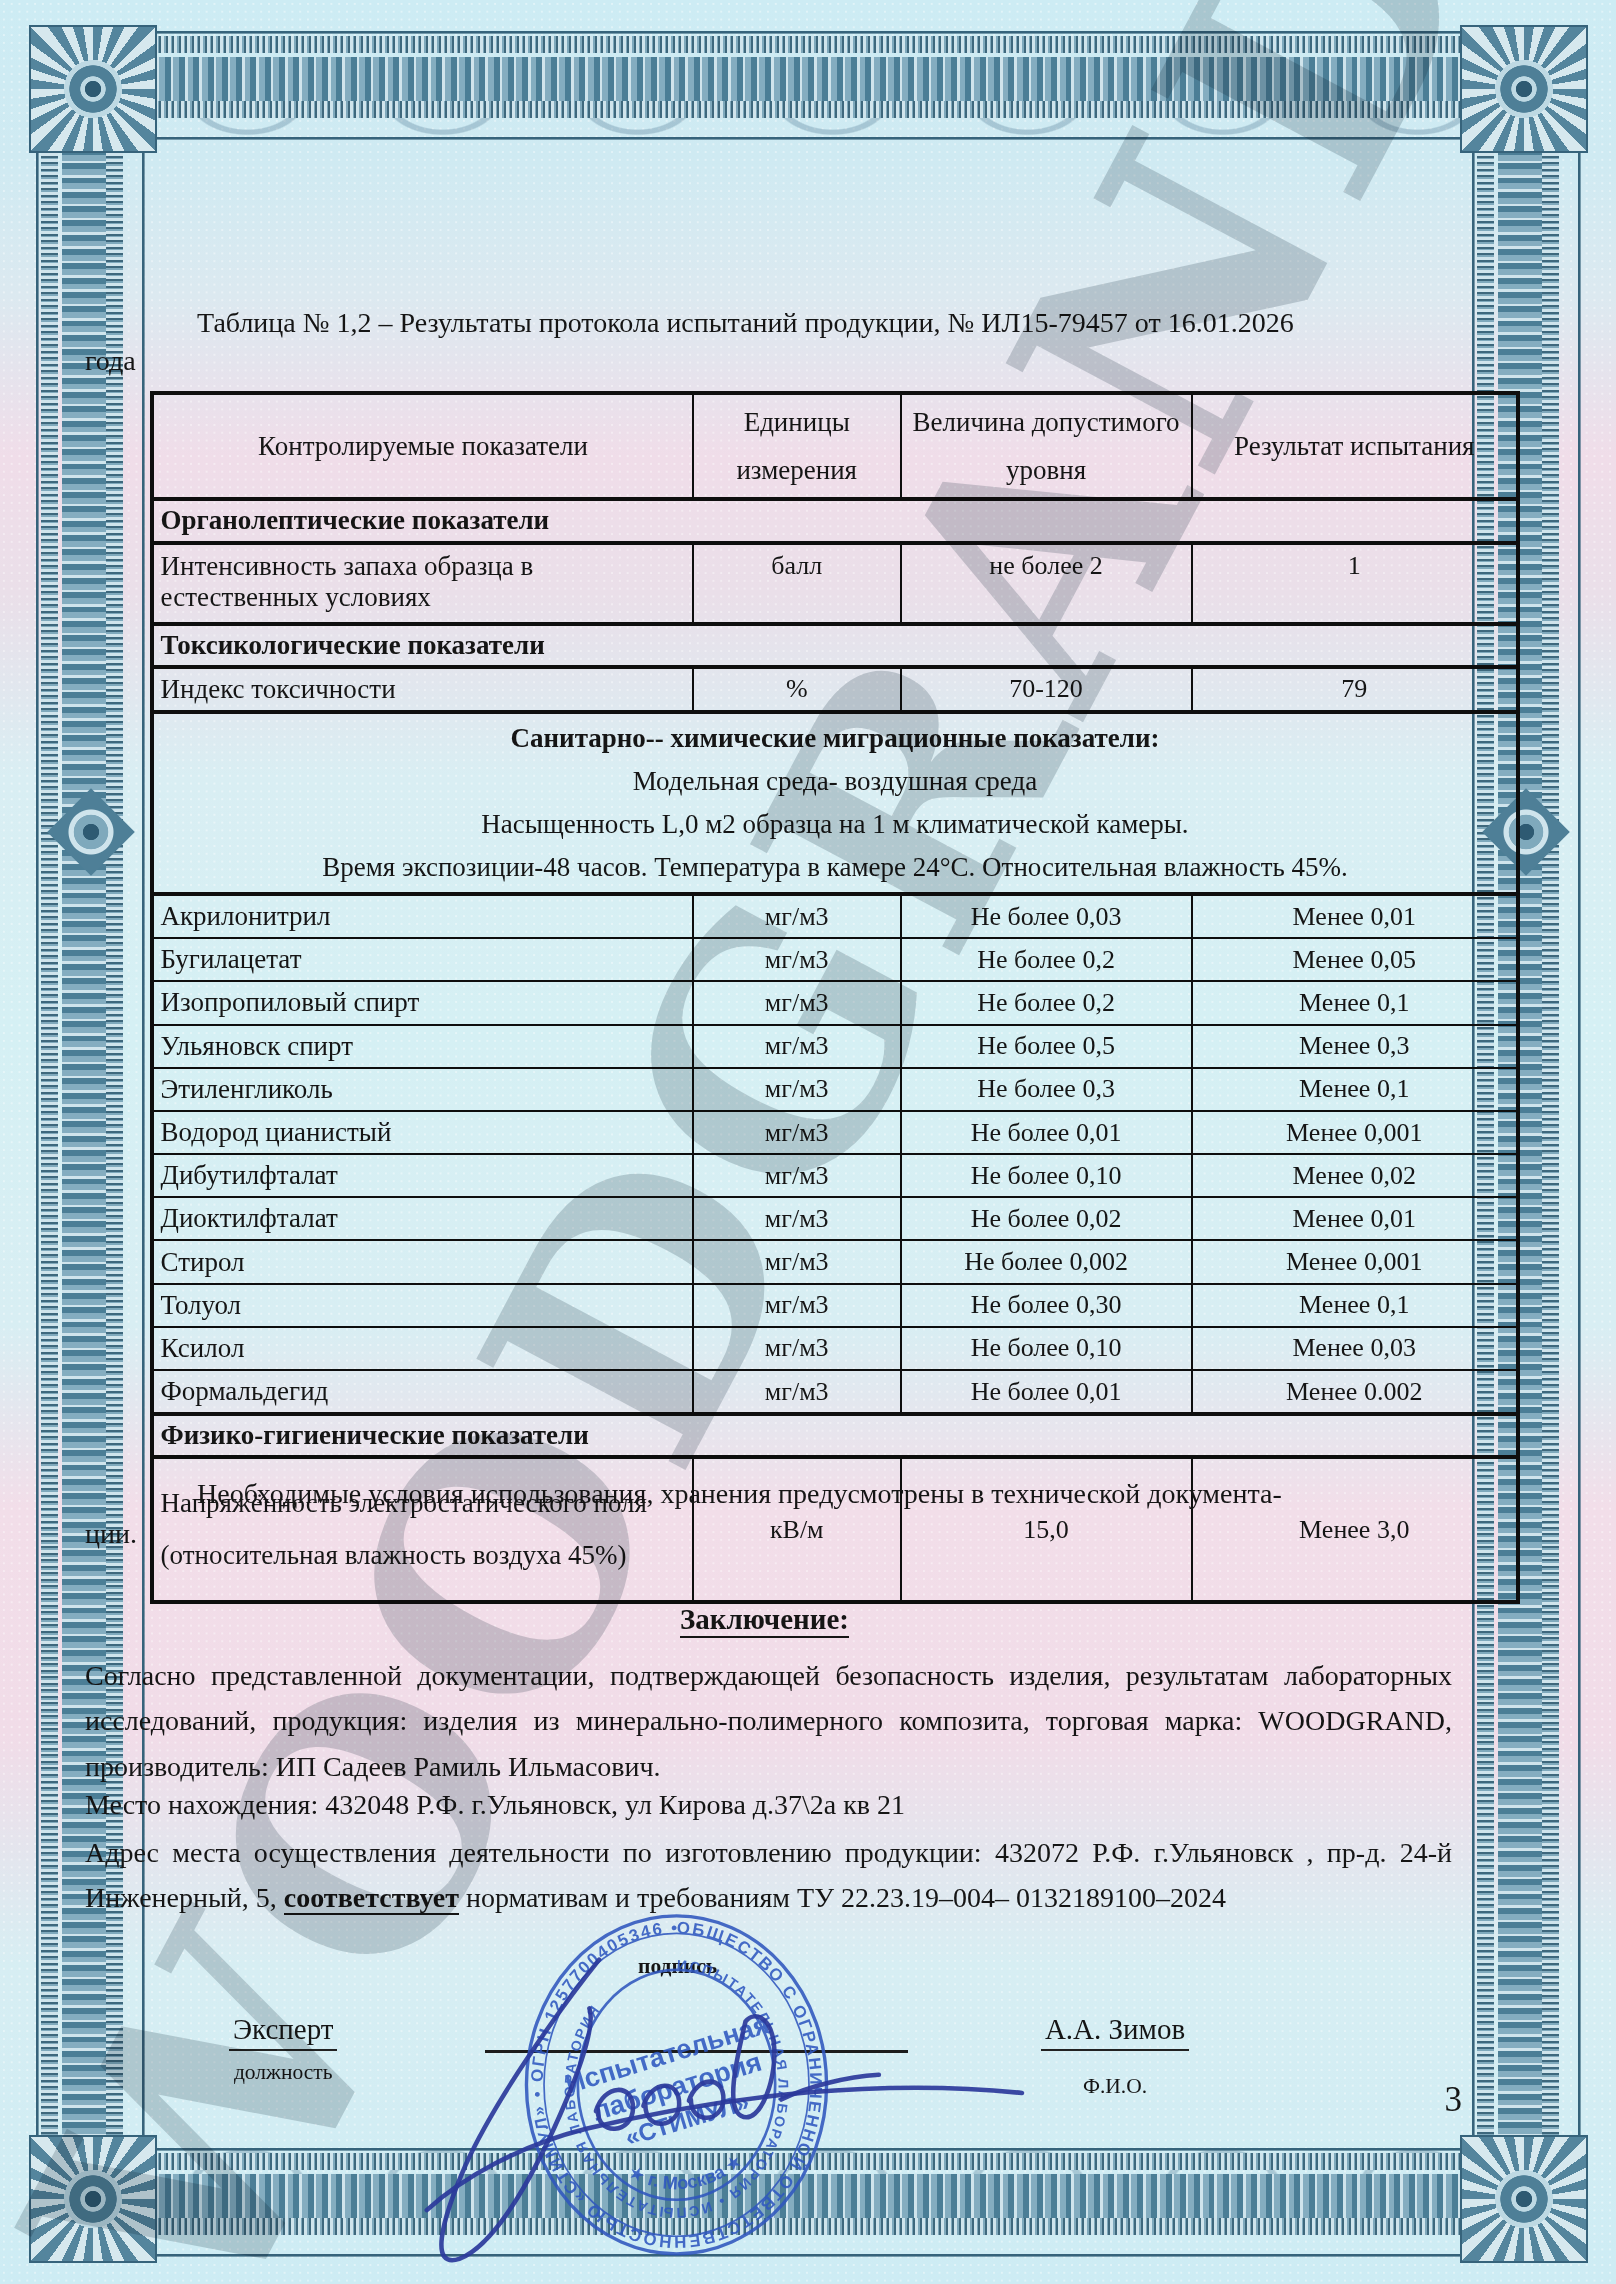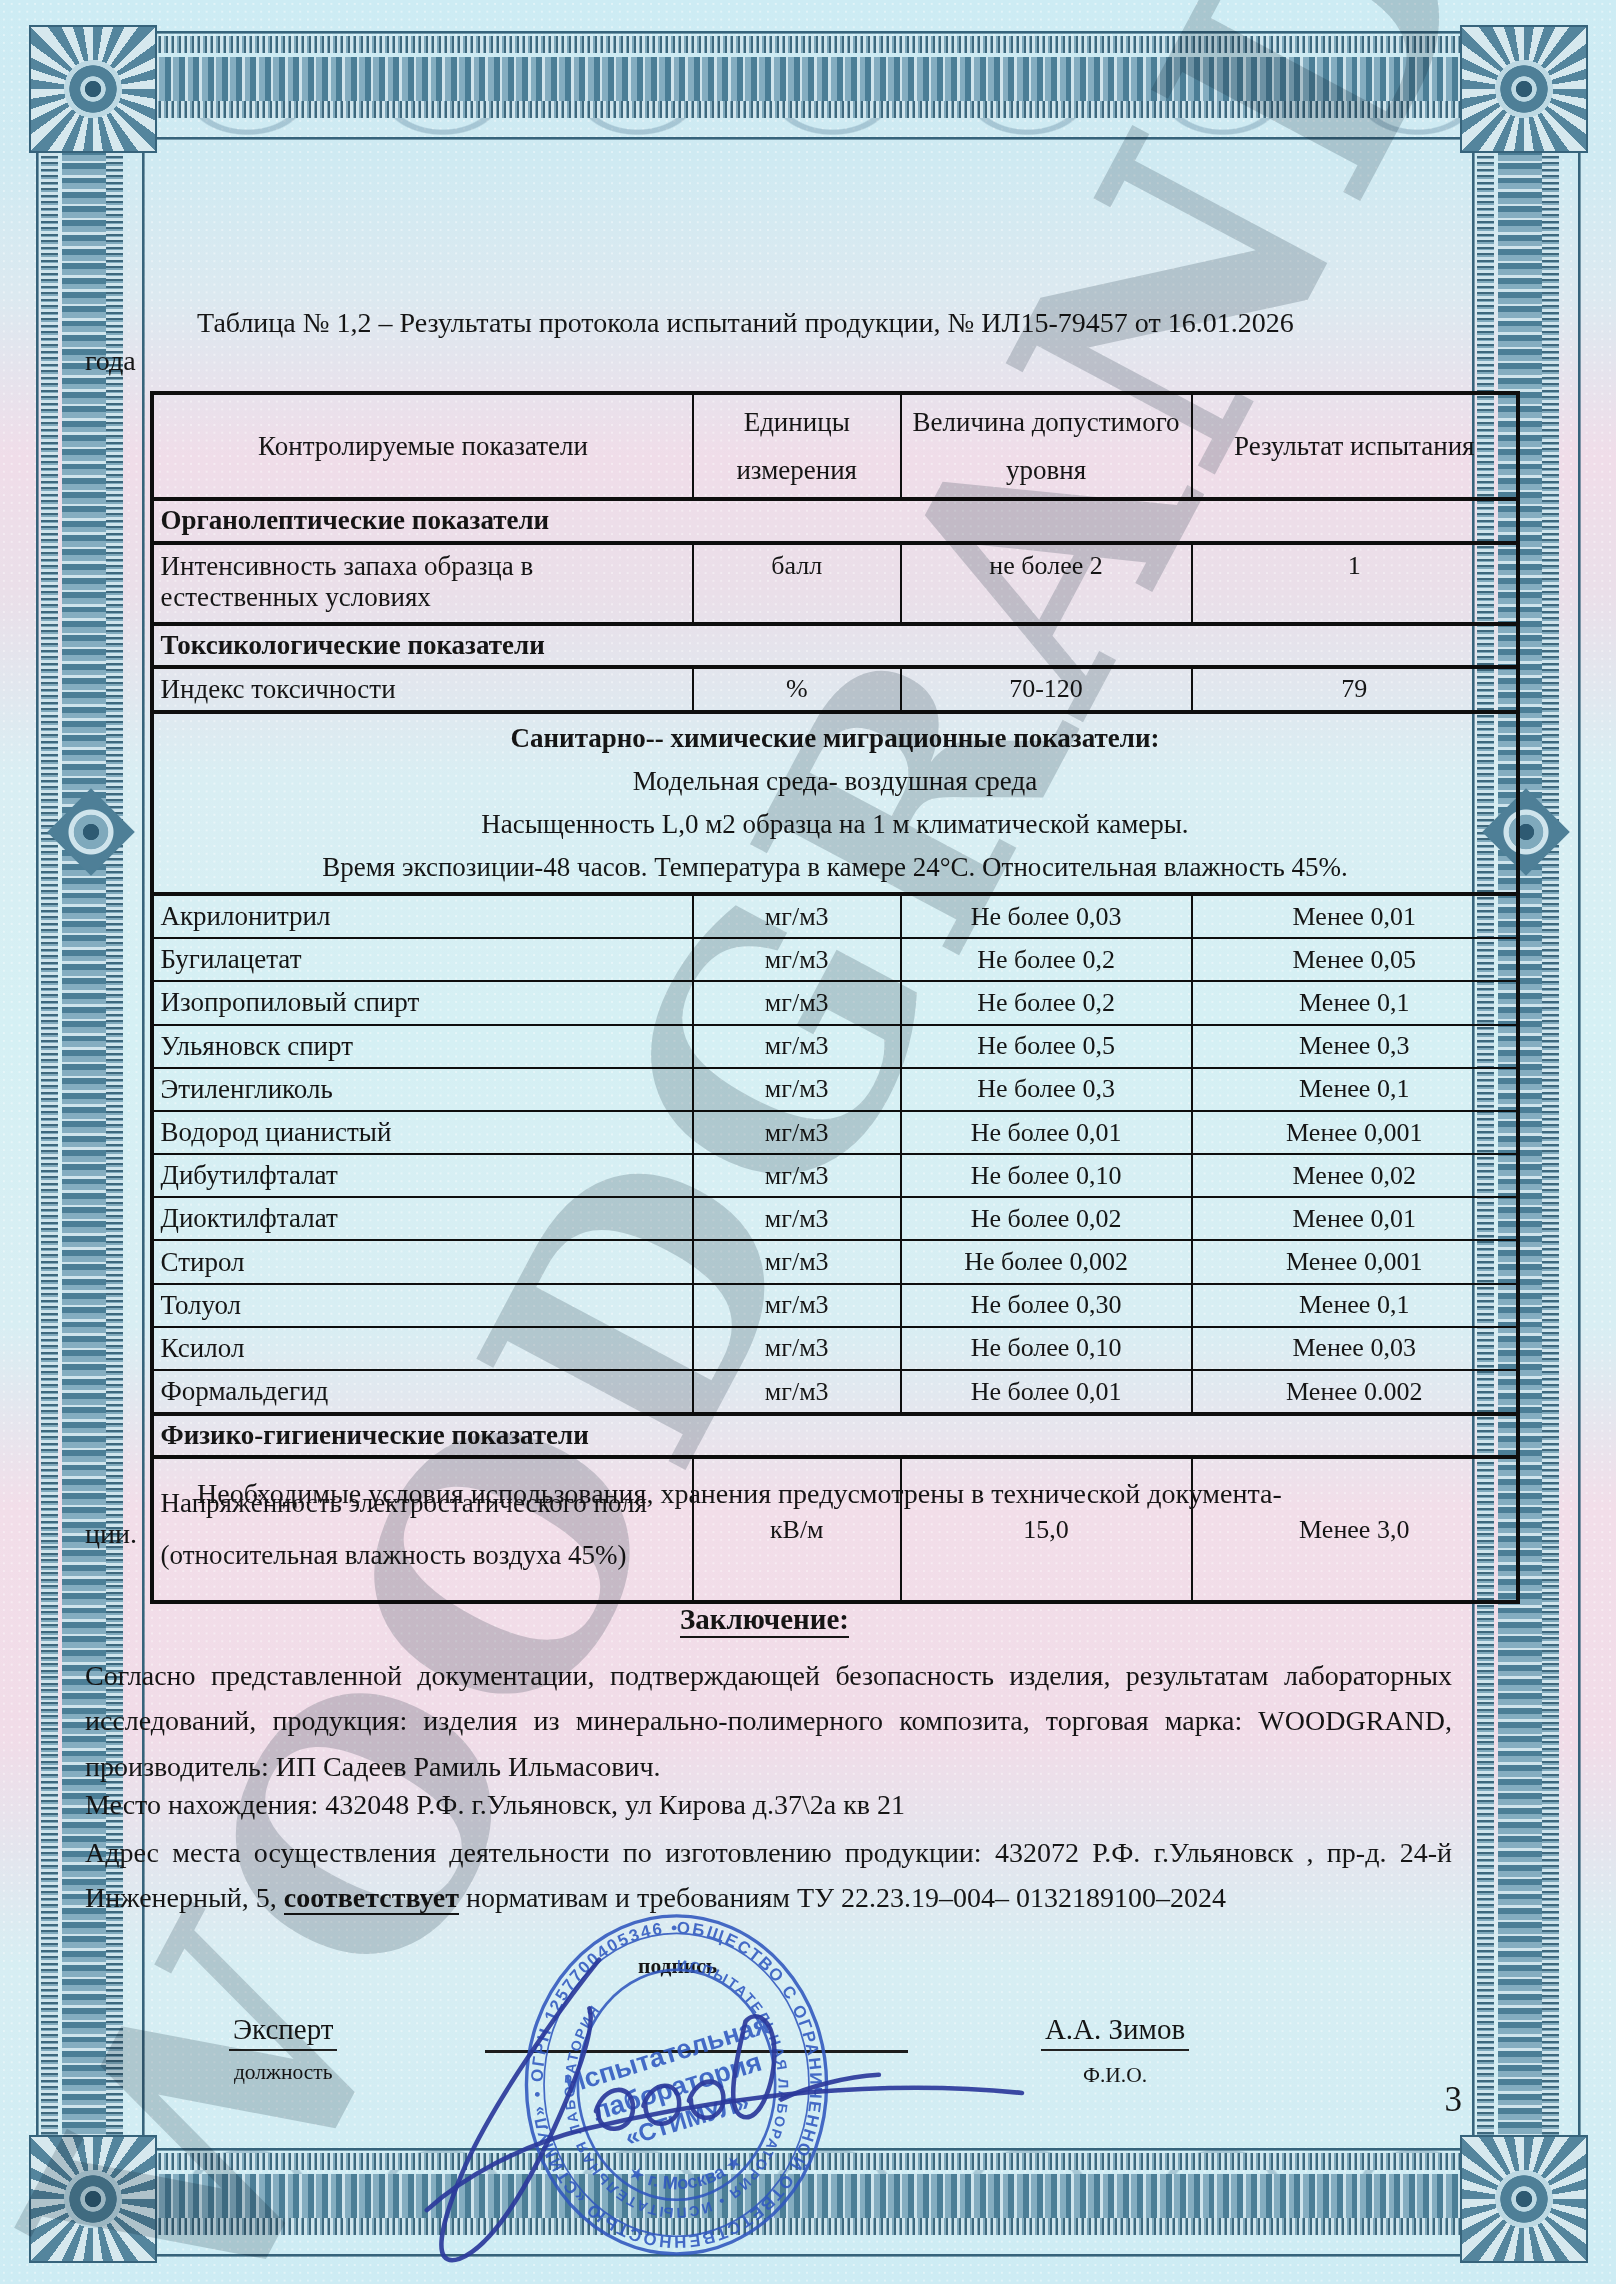--- a/index.html
+++ b/index.html
@@ -93,21 +93,21 @@
   .concl-loc{left:85px; top:1789px; width:1367px; font-size:28px;}
   .concl-addr{left:85px; top:1830px; width:1367px; font-size:28px; line-height:1.62; text-align:justify;}
   .bold-u{font-weight:bold; border-bottom:2.6px solid #151515;margin-top:40px;}
   .sig-pos{left:229px; top:2013px; text-align:center;}
   .sig-pos .v{font-size:29px; border-bottom:2px solid #222; padding:0 3.9px 2.6px;}
   .sig-pos .l{font-size:21.5px; margin-top:9px;}
   .sig-line{left:485px; top:2050px; width:423px; height:2.6px; background:#1c1c1c;}
   .sig-sign-label{left:638px; top:1954px; font-size:21.5px;font-weight:bold;}
   .sig-name{left:1041px; top:2013px; text-align:center;}
   .sig-name .v{font-size:29px; border-bottom:2px solid #222; padding:0 3.9px 2.6px;}
-  .sig-name .l{font-size:21.5px; margin-top:12px;}
+  .sig-name .l{font-size:21.5px; margin-top:23px;}
   .pageno{right:155px; top:2080px; font-size:35px;}
   .stamp{position:absolute; left:514px; top:1901px; width:325px; height:365px; z-index:5; opacity:.88;}
   .stamp text{fill:#2f58c0; font-family:"Liberation Sans","DejaVu Sans",sans-serif; font-weight:bold;}
   .stamp .ring{letter-spacing:3px;}
   .signature{position:absolute; left:365px; top:1904px; width:696px; height:378px; z-index:6;}
   .signature path{stroke:#2b3a9b; stroke-width:7; fill:none; stroke-linecap:round; opacity:.92;}
 </style>
 </head>
 <body>
 

